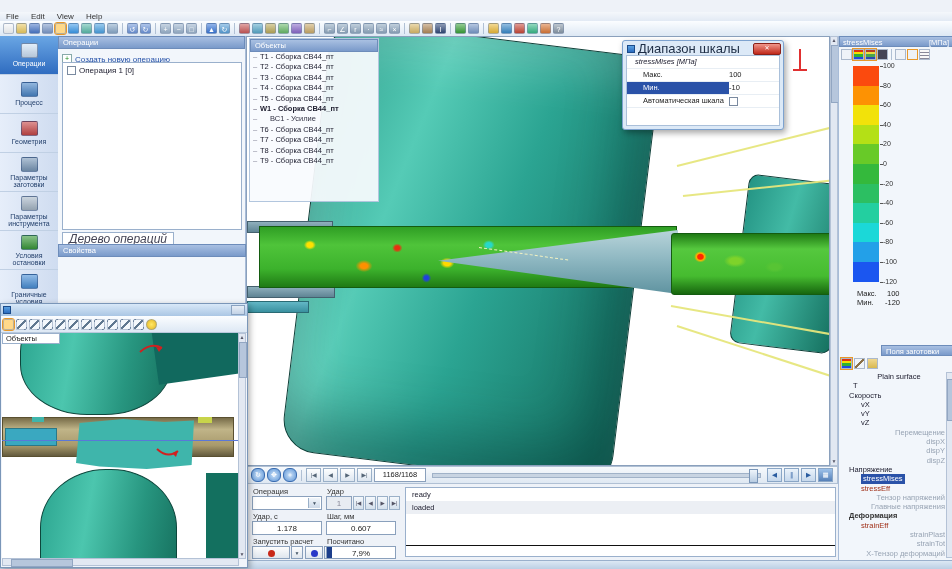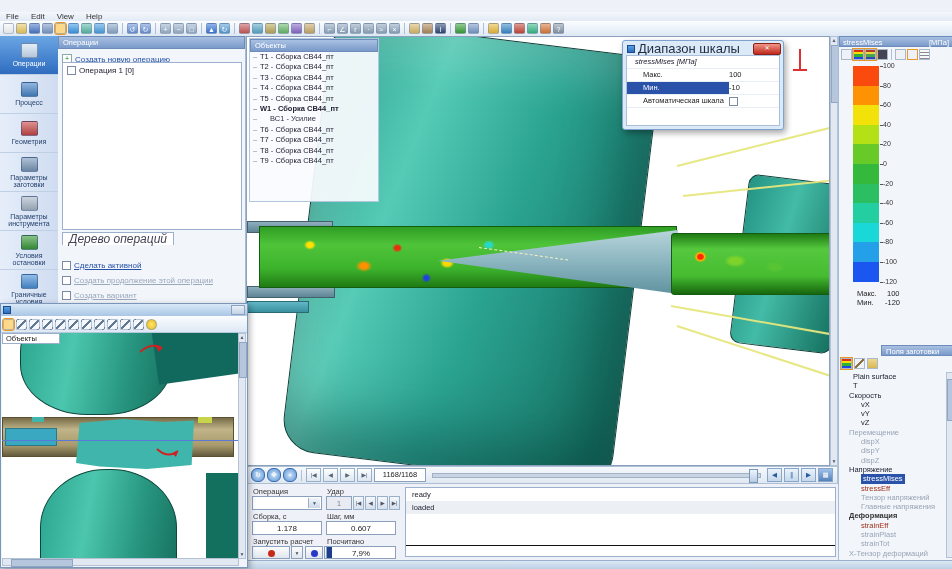--- a/index.html
+++ b/index.html
@@ -134,21 +134,21 @@
   .cbt.lines{background:repeating-linear-gradient(#f8f8f8 0 2px,#889 2px 3px);}
   #colorblocks{left:14px;top:30px;width:26px;}
   .cblk{width:26px;height:19.6px;}
   .ctick{position:absolute;left:44px;font-size:7px;color:#333;}
   .ctickdash{position:absolute;left:41px;width:3px;height:1px;background:#555;}
   .mm{position:absolute;font-size:7.5px;color:#222;}
   #fp-hdr{left:0;top:309px;width:114px;height:11px;margin-left:42px;}
   #fp-tools{left:2px;top:322px;display:flex;gap:2px;}
   #fieldtree{left:2px;top:336px;width:104px;height:186px;overflow:hidden;}
   .frow{font-size:7.5px;line-height:9.3px;white-space:nowrap;color:#223;position:relative;}
-  .frow.dim{color:#98a4b4;}
+  .frow.dim{color:#98a4b4;text-align:right;}
   .frow.red{color:#a03018;}
   .frow.bold{font-weight:bold;color:#333;}
   .frow.sel{background:#2a52a8;color:#fff;display:inline-block;padding:0 2px;}
   #ftscroll{left:107px;top:336px;width:7px;height:186px;background:#e2e8f2;border:1px solid #b4c2d6;box-sizing:border-box;}
   
   #dialog{left:622px;top:40px;width:160px;height:88px;background:#dce9f7;border:1px solid #7da2cf;
           border-radius:3px;box-shadow:2px 3px 6px rgba(0,0,0,.35);z-index:40;}
   #dlg-title{height:13px;display:flex;align-items:center;padding:1px 2px 0 4px;}
   #dlg-title .t{font-size:13px;color:#1c2c44;}
   #dlg-close{margin-left:auto;width:26px;height:10px;background:linear-gradient(#f0968a,#c0281a);
@@ -281,34 +281,21 @@
       <span class="plusic">+</span>
       <span class="link">Создать новую операцию</span>
     </div>
     <div class="abs" id="oplist">
       <div class="linkrow">
         <span class="cb"></span>
         <span style="font-weight:normal;color:#223;">Операция 1 [0]</span>
       </div>
     </div>
     <div class="abs" id="optree-tab">Дерево операций</div>
-    <div class="abs" style="left:0;top:222px;width:188px;" id="proplinks">
-        <div class="linkrow">
-          <span class="cb"></span>
-          <span class="link">Сделать активной</span>
-        </div>
-        <div class="linkrow">
-          <span class="cb"></span>
-          <span class="link dim">Создать продолжение этой операции</span>
-        </div>
-        <div class="linkrow">
-          <span class="cb"></span>
-          <span class="link dim">Создать вариант</span>
-        </div>
-      </div>
+    <div class="hdr abs" style="left:0;top:208px;width:188px;">Свойства</div>
   </div>
 
   <div class="abs" id="viewport">
     <div class="abs cyl-big"></div>
     <div class="abs cyl-right"></div>
     <div class="abs graybar" style="left:0;top:184px;width:84px;height:10px;"></div>
     <div class="abs graybar" style="left:0;top:249px;width:86px;height:10px;"></div>
     <div class="abs tealbar" style="left:0;top:264px;width:60px;height:10px;"></div>
     <div class="abs wp-left"></div>
     <div class="abs cone"></div>
@@ -369,21 +356,21 @@
     <div class="fbox" style="left:5px;top:12px;width:70px;height:14px;">
       <div class="dropbtn">▼</div>
     </div>
     <div class="flabel" style="left:80px;top:3px;">Удар</div>
     <div class="fbox" style="left:79px;top:12px;width:26px;height:14px;background:#e8ecf2;color:#889;line-height:13px;">1</div>
     <div class="spinbtn abs" style="left:106px;top:12px;width:11px;height:14px;">|◀</div>
     <div class="spinbtn abs" style="left:118px;top:12px;width:11px;height:14px;">◀</div>
     <div class="spinbtn abs" style="left:130px;top:12px;width:11px;height:14px;">▶</div>
     <div class="spinbtn abs" style="left:142px;top:12px;width:11px;height:14px;">▶|</div>
 
-    <div class="flabel" style="left:6px;top:28px;">Сборка, с</div>
+    <div class="flabel" style="left:6px;top:28px;">Удар, с</div>
     <div class="fbox" style="left:5px;top:37px;width:70px;height:14px;line-height:13px;">1.178</div>
     <div class="flabel" style="left:80px;top:28px;">Шаг, мм</div>
     <div class="fbox" style="left:79px;top:37px;width:70px;height:14px;line-height:13px;">0.607</div>
 
     <div class="flabel" style="left:6px;top:53px;">Запустить расчет</div>
     <div class="runbtn" style="left:5px;top:62px;width:38px;height:13px;"><span class="dot" style="background:#c82818;"></span></div>
     <div class="runbtn" style="left:44px;top:62px;width:12px;height:13px;font-size:5px;line-height:12px;color:#456;">▼</div>
     <div class="runbtn" style="left:58px;top:62px;width:18px;height:13px;"><span class="dot" style="background:#2838c8;"></span></div>
     <div class="runbtn" style="left:77px;top:62px;width:12px;height:13px;font-size:5px;line-height:12px;color:#456;">▼</div>
 
@@ -444,21 +431,21 @@
 
     <div class="hdr abs" id="fp-hdr">Поля заготовки</div>
     <div class="abs" id="fp-tools">
       <div class="cbt active">
           <div class="stripes"></div>
         </div>
       <div class="cbt" style="background:linear-gradient(135deg,transparent 40%,#8a7048 40% 60%,transparent 60%),#f0f4f8;"></div>
       <div class="cbt" style="background:linear-gradient(#f0d890,#d8b850);"></div>
     </div>
     <div class="abs" id="fieldtree">
-        <div class="frow" style="padding-left: 12px;">Plain surface</div>
+        <div class="frow" style="padding-left: 12px; text-align: center;">Plain surface</div>
         <div class="frow" style="padding-left: 12px;">T</div>
         <div class="frow" style="padding-left: 8px;">Скорость</div>
         <div class="frow" style="padding-left: 20px;">vX</div>
         <div class="frow" style="padding-left: 20px;">vY</div>
         <div class="frow" style="padding-left: 20px;">vZ</div>
         <div class="frow dim" style="padding-left: 8px;">Перемещение</div>
         <div class="frow dim" style="padding-left: 20px;">dispX</div>
         <div class="frow dim" style="padding-left: 20px;">dispY</div>
         <div class="frow dim" style="padding-left: 20px;">dispZ</div>
         <div class="frow" style="padding-left: 8px;">Напряжение</div>

